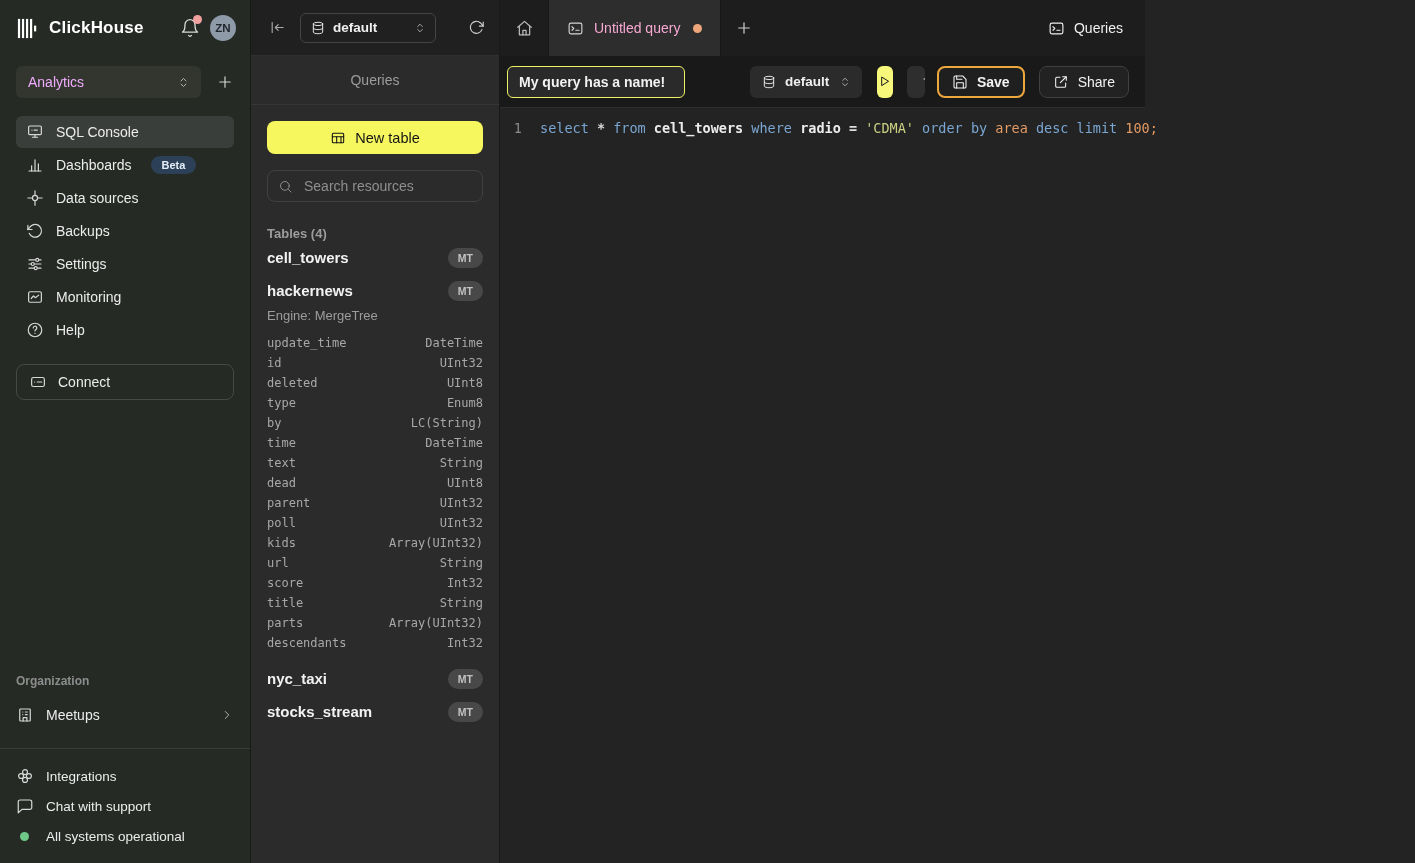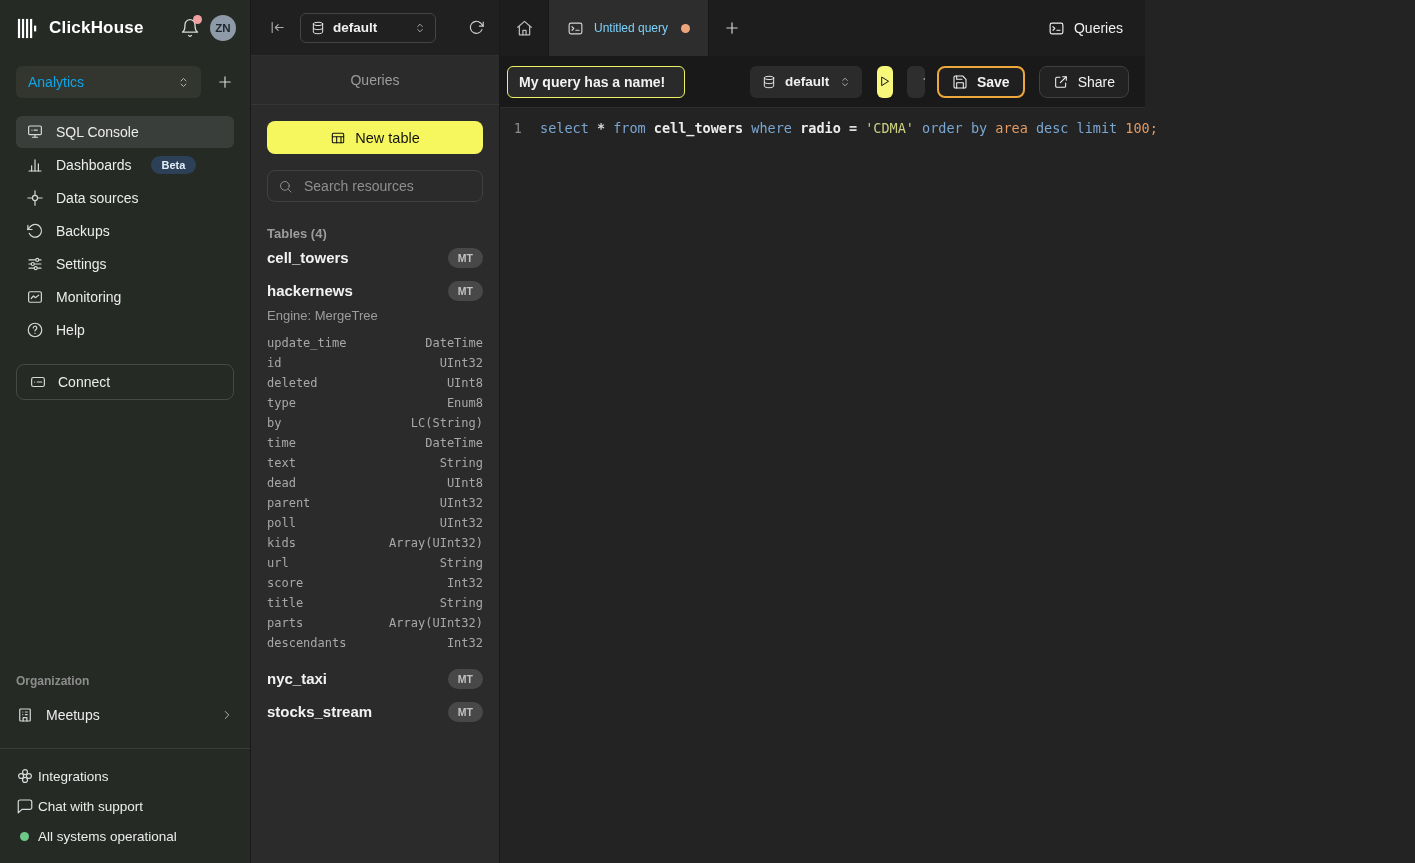--- a/index.html
+++ b/index.html
@@ -17,40 +17,40 @@
   
   .sidebar { flex:0 0 250px; background:#252a25; display:flex; flex-direction:column; }
   .sb-header { height:56px; display:flex; align-items:center; padding:0 14px 0 16px; gap:10px; flex:0 0 auto;}
   .brand { font-size:17px; font-weight:700; letter-spacing:.2px; color:#fff; }
   .bell { margin-left:auto; position:relative; color:#d8d8d8; }
   .bell-dot { position:absolute; top:-3px; right:-2px; width:9px; height:9px; border-radius:50%; background:#f2a1a1; }
   .avatar { width:26px; height:26px; border-radius:50%; background:#8e9aa7; color:#20262e;
             font-size:11.5px; font-weight:700; display:flex; align-items:center; justify-content:center; }
   .ws-row { display:flex; align-items:center; padding:10px 16px 4px 16px; gap:15px; flex:0 0 auto;}
   .ws-select { flex:1; height:32px; background:#32362f; border-radius:6px; display:flex; align-items:center;
-               padding:0 10px 0 12px; font-size:14px; color:#0ea5e9; cursor:pointer; }
+               padding:0 10px 0 12px; font-size:14px; color:#f0abfc; cursor:pointer; }
   .ws-select .chev { margin-left:auto; color:#b5b5b5; }
   .ws-plus { color:#d2d2d2; display:flex; }
   .nav { padding:14px 16px 0 16px; display:flex; flex-direction:column; gap:1px; flex:0 0 auto;}
   .nav-item { height:32px; border-radius:6px; display:flex; align-items:center; gap:12px;
               padding:0 10px; font-size:14px; color:#ececec; cursor:pointer; }
   .nav-item.selected { background:#3a3e3a; }
   .nav-icon { width:18px; color:#d8d8d8; display:flex; flex:0 0 18px; }
   .badge-beta { margin-left:7px; background:#2c4157; color:#e4edf8; font-size:11px; font-weight:700;
                 padding:3px 11px; border-radius:11px; }
   .connect-btn { margin:18px 16px 0 16px; height:36px; border:1px solid #464946; border-radius:8px;
                  display:flex; align-items:center; gap:11px; padding:4px 12px; font-size:14px;
                  background:transparent; color:#ececec; cursor:pointer; }
   .org { margin-top:auto; padding:0 16px; }
   .org-heading { font-size:12px; color:#8d8d8d; font-weight:600; margin-bottom:10px; }
   .org-item { height:33px; display:flex; align-items:center; gap:12px; font-size:14px; cursor:pointer; }
   .org-item .chev-r { margin-left:auto; color:#c0c0c0; }
   .sb-footer { border-top:1px solid #3b3b3b; margin-top:17px; padding:12px 16px 12px 16px;
                display:flex; flex-direction:column; }
-  .sb-footer-item { height:30px; display:flex; align-items:center; gap:4px; font-size:13.5px; cursor:pointer;text-align:right; }
+  .sb-footer-item { height:30px; display:flex; align-items:center; gap:12px; font-size:13.5px; cursor:pointer;text-align:right; }
   .status-dot { width:9px; height:9px; border-radius:50%; background:#6ec988; margin:0 5px 0 4px; }
 
   
   .middle { flex:0 0 250px; background:#2b2b2b; border-left:1px solid #191919; border-right:1px solid #191919;
             display:flex; flex-direction:column; }
   .mid-header { height:56px; background:#202020; border-bottom:1px solid #303030; display:flex;
                 align-items:center; padding:0 14px 0 18px; gap:14px; flex:0 0 auto; }
   .back-btn { color:#a9a9a9; display:flex; cursor:pointer; }
   .db-select { height:30px; flex:1; max-width:136px; border:1px solid #444; border-radius:6px; display:flex;
                align-items:center; gap:8px; padding:0 8px 0 10px; font-size:13.5px; font-weight:600;
@@ -81,21 +81,21 @@
   .col-row { display:flex; justify-content:space-between; align-items:center; height:20px;
              font-family:"DejaVu Sans Mono", monospace; font-size:12px; color:#a8a8a8; }
 
   
   .main { flex:1; display:flex; flex-direction:column; min-width:0; }
   .tabstrip { height:56px; background:#1d1d1d; display:flex; align-items:stretch; flex:0 0 auto; }
   .home-btn { width:48px; display:flex; align-items:center; justify-content:center; color:#b9b9b9; cursor:pointer; }
   .qtab { background:#2d2d2d; display:flex; align-items:center; gap:10px; padding:0 18px;
           border-left:1px solid #171717; border-right:1px solid #171717; cursor:pointer; }
   .qtab-icon { color:#d5d5d5; display:flex; }
-  .qtab-title { font-size:12px; color:#7dd3fc; }
+  .qtab-title { font-size:14px; color:#f9a8d4; }
   .mod-dot { width:9px; height:9px; border-radius:50%; background:#eda67c; margin-left:3px; }
   .tab-plus { width:46px; display:flex; align-items:center; justify-content:center; color:#cfcfcf; cursor:pointer; }
   .queries-btn { margin-left:auto; margin-right:22px; display:flex; align-items:center; gap:9px;
                  color:#f0f0f0; font-size:14px; cursor:pointer; }
   .toolbar { height:52px; background:#191919; border-bottom:1px solid #2d2d2d; display:flex;
              align-items:center; padding:0 16px 0 7px; flex:0 0 auto; }
   .name-input { width:178px; height:32px; background:#2a2a2a; border:1.5px solid #eef160; border-radius:6px;
                 color:#f2f2f2; font-size:14px; font-weight:600; padding:0 11px; outline:none; font-family:inherit; }
   .tb-db-select { margin-left:65px; width:166px; height:32px; background:#2b2b2b; border-radius:6px;
                   display:flex; align-items:center; gap:9px; padding:0 10px 0 12px; font-size:13.5px;

